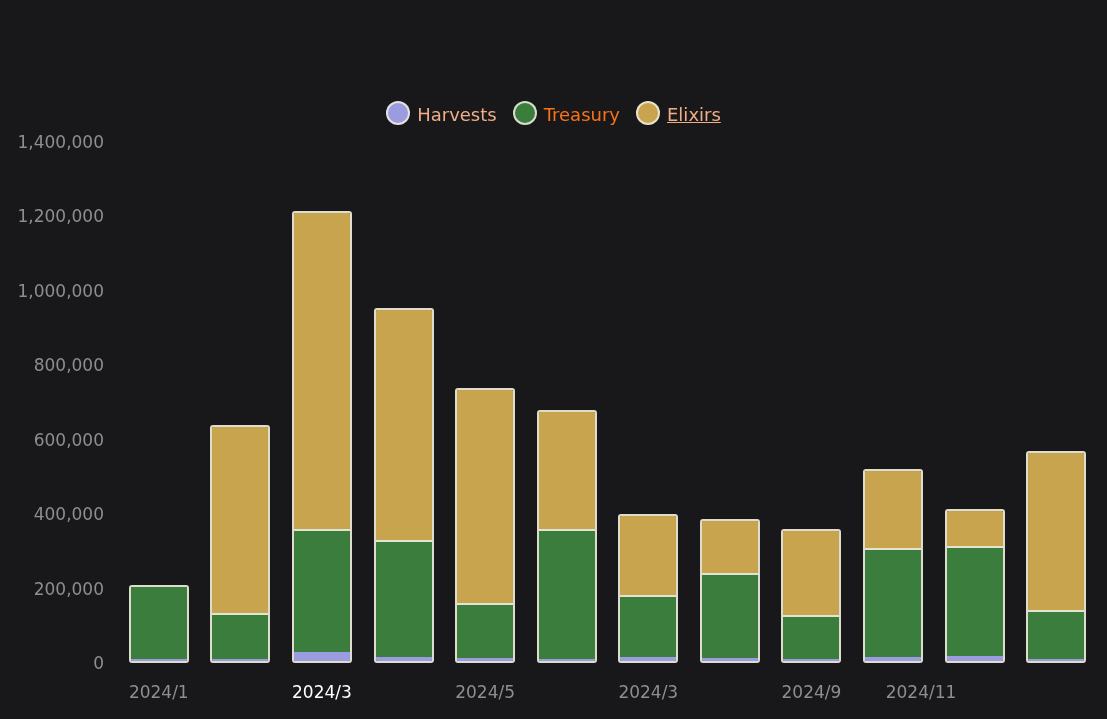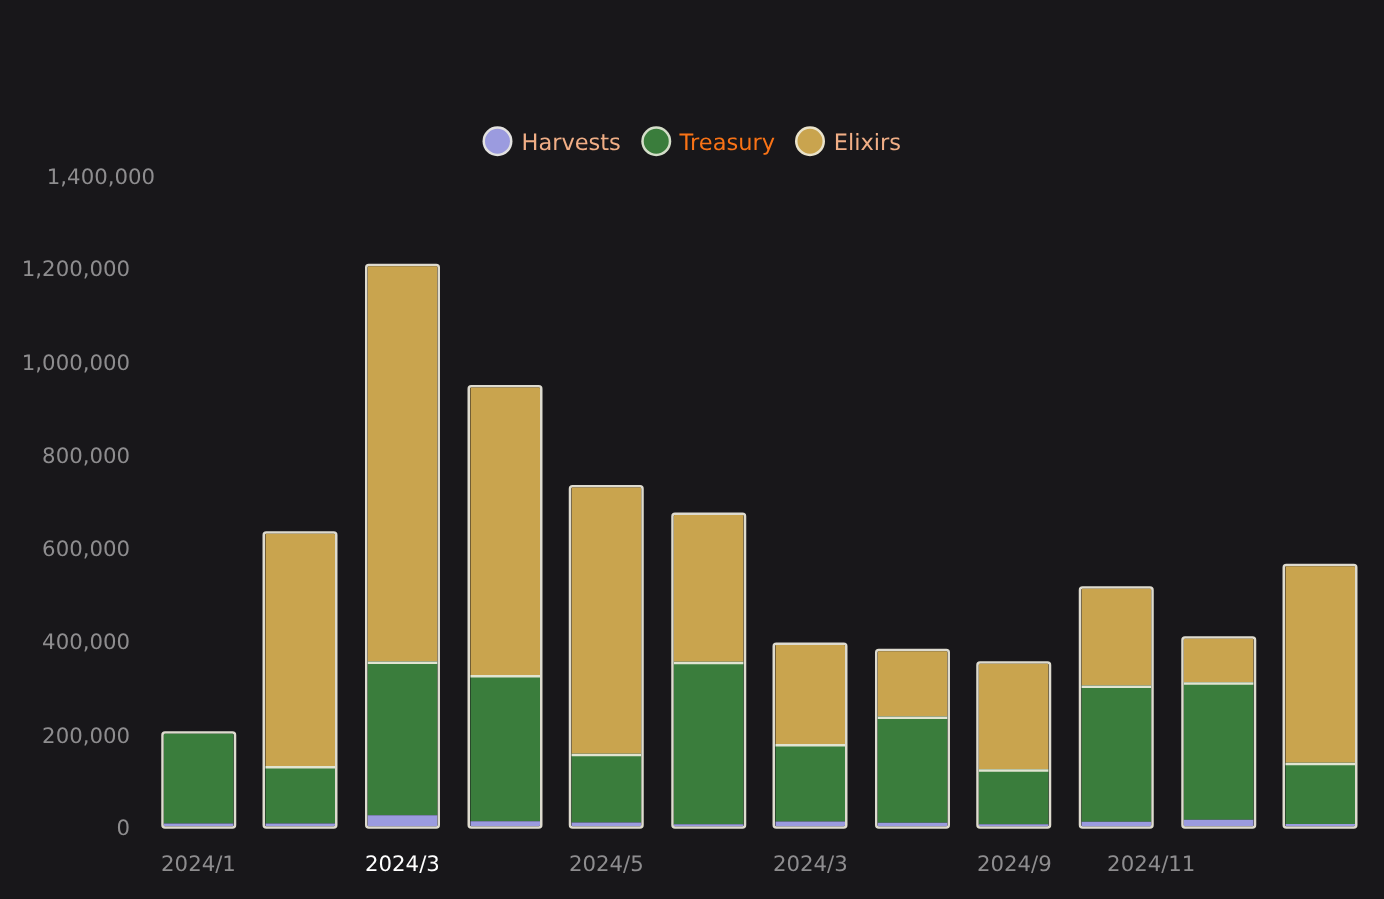--- a/index.html
+++ b/index.html
@@ -48,21 +48,21 @@
       <div class="legend-item">
         <span class="legend-swatch" style="background: rgb(155, 155, 223);"></span>
         <span style="color: rgb(240, 174, 134);">Harvests</span>
       </div>
       <div class="legend-item">
         <span class="legend-swatch" style="background: rgb(58, 125, 60);"></span>
         <span style="color: #f97316;">Treasury</span>
       </div>
       <div class="legend-item">
         <span class="legend-swatch" style="background: rgb(201, 164, 78);"></span>
-        <span style="color: rgb(240, 174, 134);">Elixirs</span>
+        <span style="color: rgb(240, 174, 134); text-decoration: underline;">Elixirs</span>
       </div>
     </div>
   <div class="plot">
       <div class="bar" style="left: 10.7917px; width: 60px; height: 78px;">
         <div class="seg" style="background: rgb(155, 155, 223); height: 1.86071px;"></div>
         <div class="seg" style="background: rgb(58, 125, 60); height: 76.2893px;"></div>
       </div>
       <div class="bar" style="left: 92.375px; width: 60px; height: 238px;">
         <div class="seg" style="background: rgb(155, 155, 223); height: 1.86071px;"></div>
         <div class="seg" style="background: rgb(58, 125, 60); height: 46.5179px;"></div>
@@ -119,20 +119,20 @@
         <div class="seg" style="background: rgb(201, 164, 78); height: 161.138px;"></div>
       </div>
     </div>
 <div class="ytick" style="color: rgb(142, 141, 143); top: 653px;">0</div>
     <div class="ytick" style="color: rgb(142, 141, 143); top: 578.571px;">200,000</div>
     <div class="ytick" style="color: rgb(142, 141, 143); top: 504.143px;">400,000</div>
     <div class="ytick" style="color: rgb(142, 141, 143); top: 429.714px;">600,000</div>
     <div class="ytick" style="color: rgb(142, 141, 143); top: 355.286px;">800,000</div>
     <div class="ytick" style="color: rgb(142, 141, 143); top: 280.857px; text-align: right;">1,000,000</div>
     <div class="ytick" style="color: rgb(142, 141, 143); top: 206.429px;">1,200,000</div>
-    <div class="ytick" style="color: rgb(142, 141, 143); top: 132px; margin-left: 20px;">1,400,000</div>
+    <div class="ytick" style="color: rgb(142, 141, 143); top: 132px;">1,400,000</div>
     <div class="xtick" style="color: rgb(142, 141, 143); left: 98.7917px;">2024/1</div>
     <div class="xtick" style="color: #ffffff; left: 261.958px;">2024/3</div>
     <div class="xtick" style="color: rgb(142, 141, 143); left: 425.125px;">2024/5</div>
     <div class="xtick" style="color: rgb(142, 141, 143); left: 588.292px;">2024/3</div>
     <div class="xtick" style="color: rgb(142, 141, 143); left: 751.458px;">2024/9</div>
     <div class="xtick" style="color: rgb(142, 141, 143); left: 861px;">2024/11</div>
   </div>
 
 </body></html>

